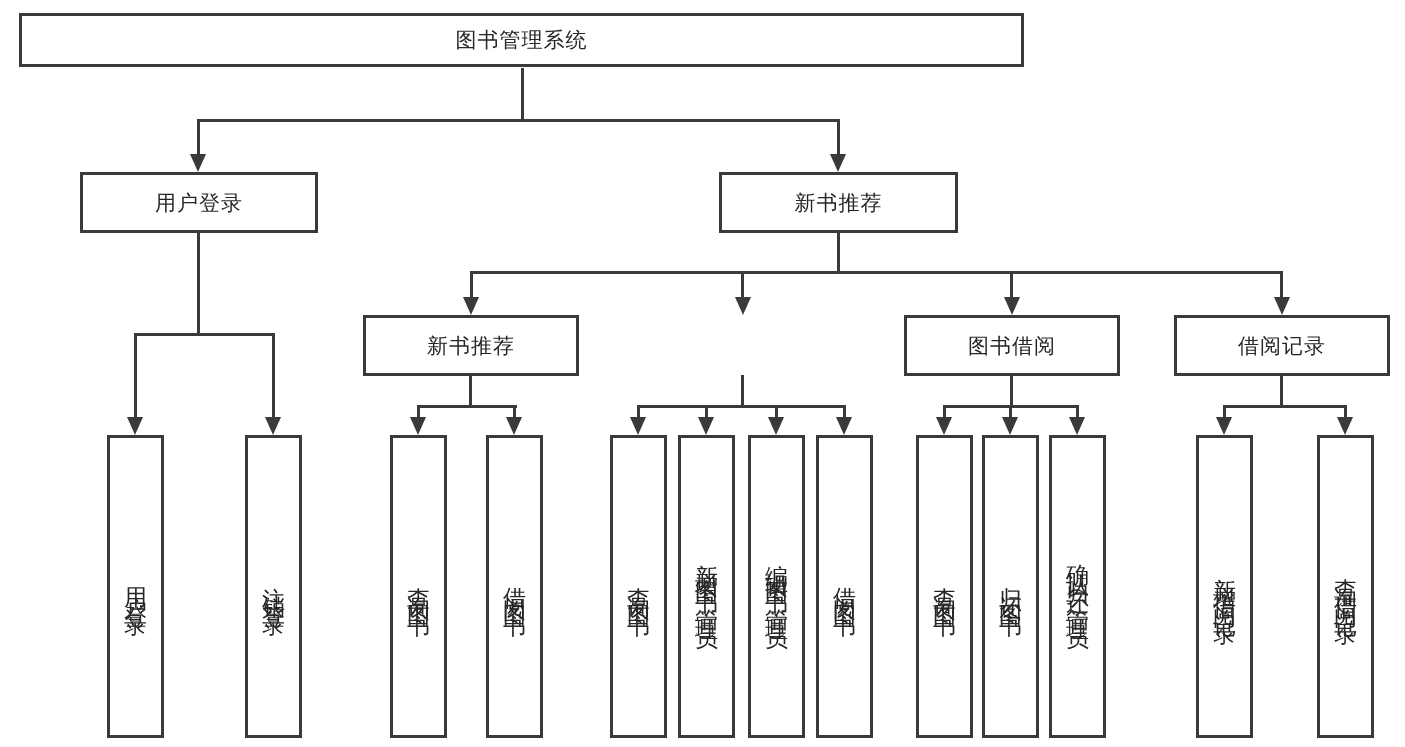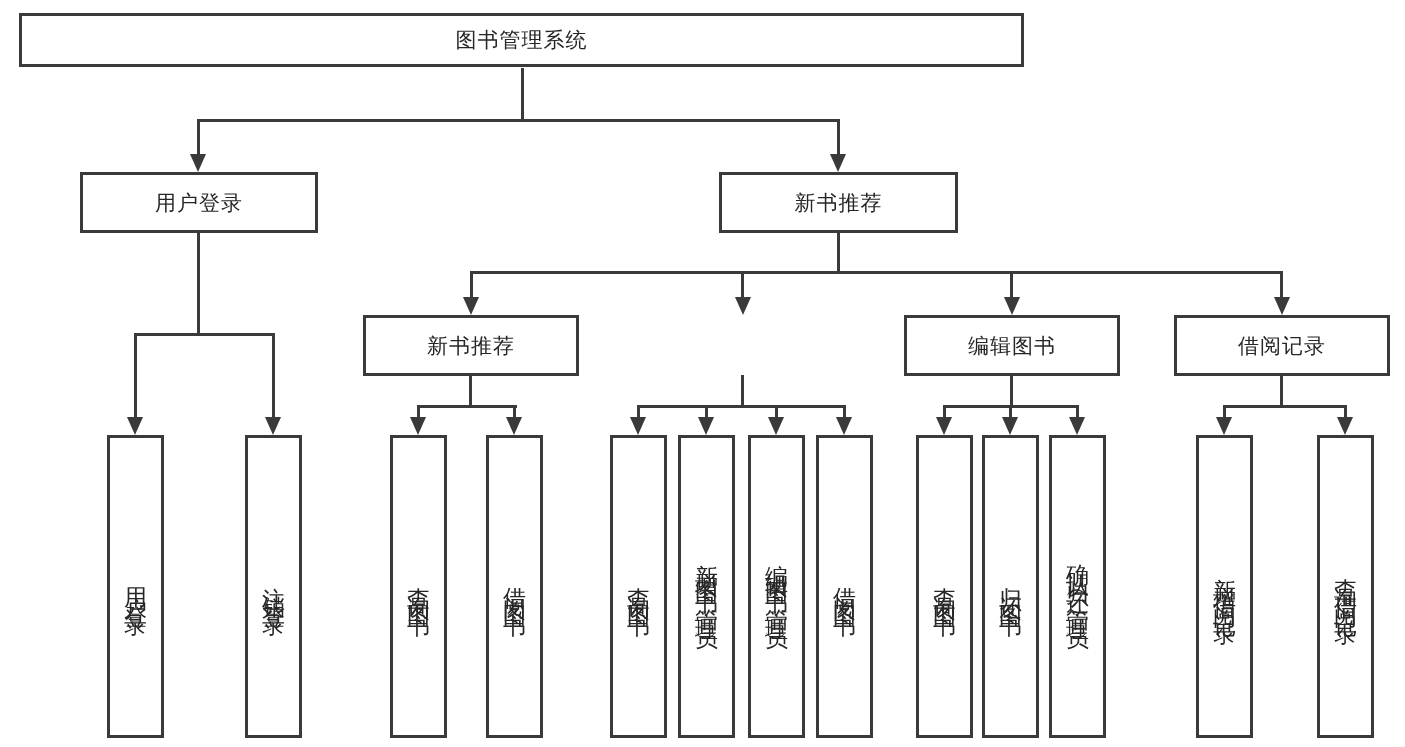--- a/index.html
+++ b/index.html
@@ -99,21 +99,21 @@
   <div class="arrow" style="left:735px; top:297px;"></div>
   <div class="stem" style="left:1010px; top:271px; height:28px;"></div>
   <div class="arrow" style="left:1004px; top:297px;"></div>
   <div class="stem" style="left:1280px; top:271px; height:28px;"></div>
   <div class="arrow" style="left:1274px; top:297px;"></div>
 
   <div class="box" style="left:363px; top:315px; width:216px; height:61px;">
     <span class="hlabel">新书推荐</span>
   </div>
   <div class="box" style="left:904px; top:315px; width:216px; height:61px;">
-    <span class="hlabel">编辑图书</span>
+    <span class="hlabel">图书借阅</span>
   </div>
   <div class="box" style="left:1174px; top:315px; width:216px; height:61px;">
     <span class="hlabel">借阅记录</span>
   </div>
 
   <div class="vline" style="left:469px; top:375px; height:33px;"></div>
   <div class="hline" style="left:417px; top:405px; width:100px;"></div>
   <div class="stem" style="left:417px; top:405px; height:14px;"></div>
   <div class="arrow" style="left:410px; top:417px;"></div>
   <div class="stem" style="left:513px; top:405px; height:14px;"></div>

